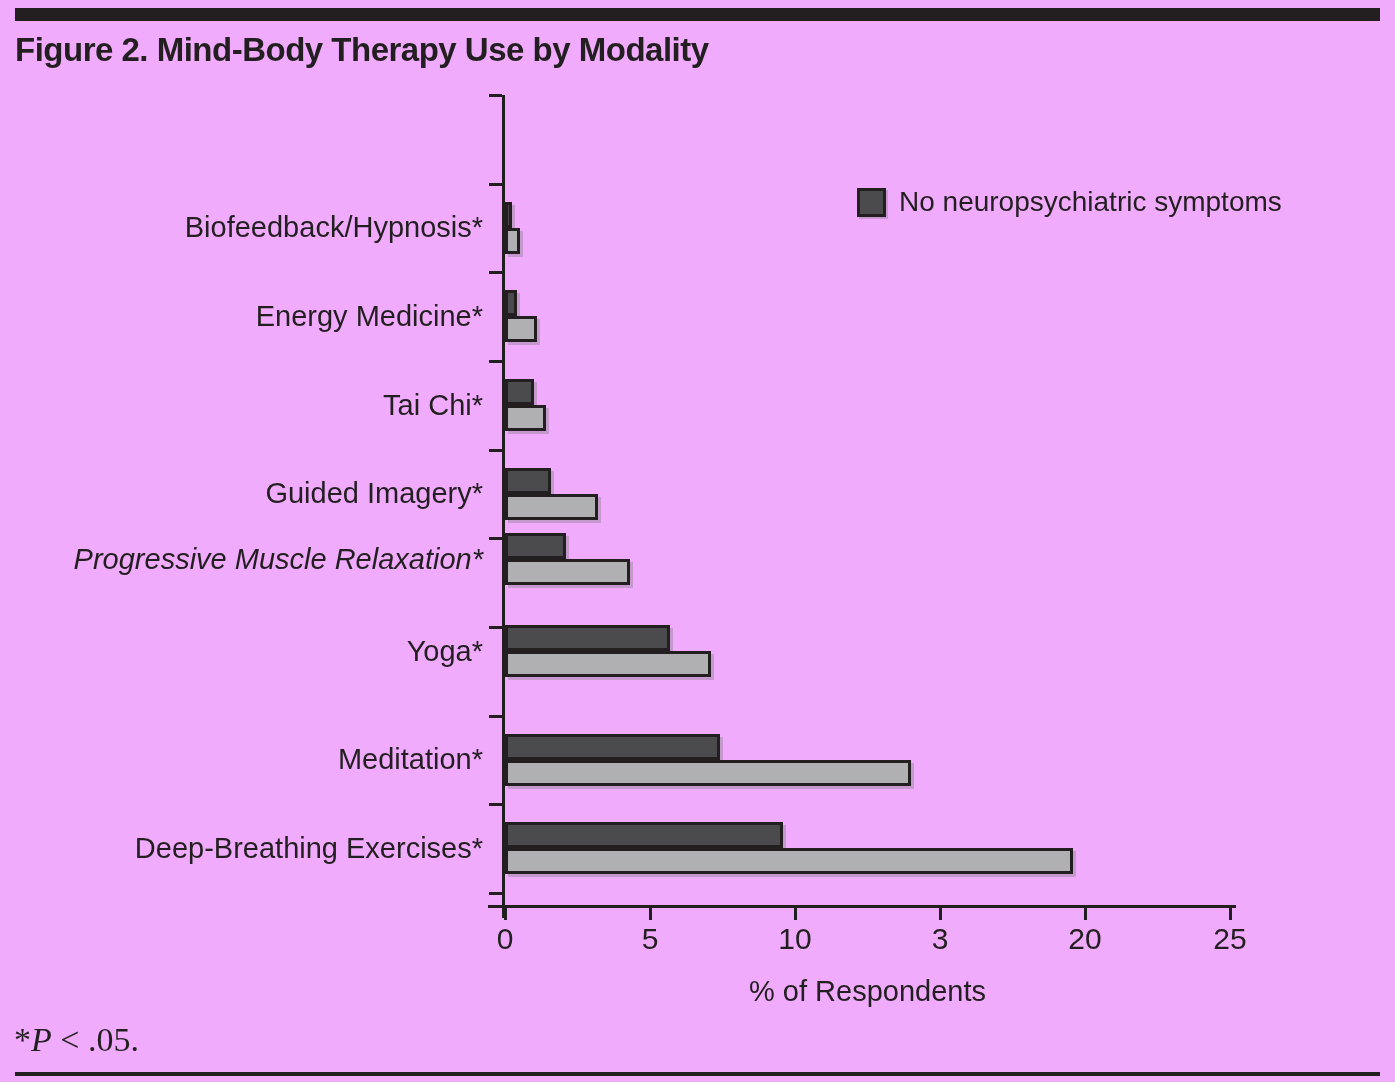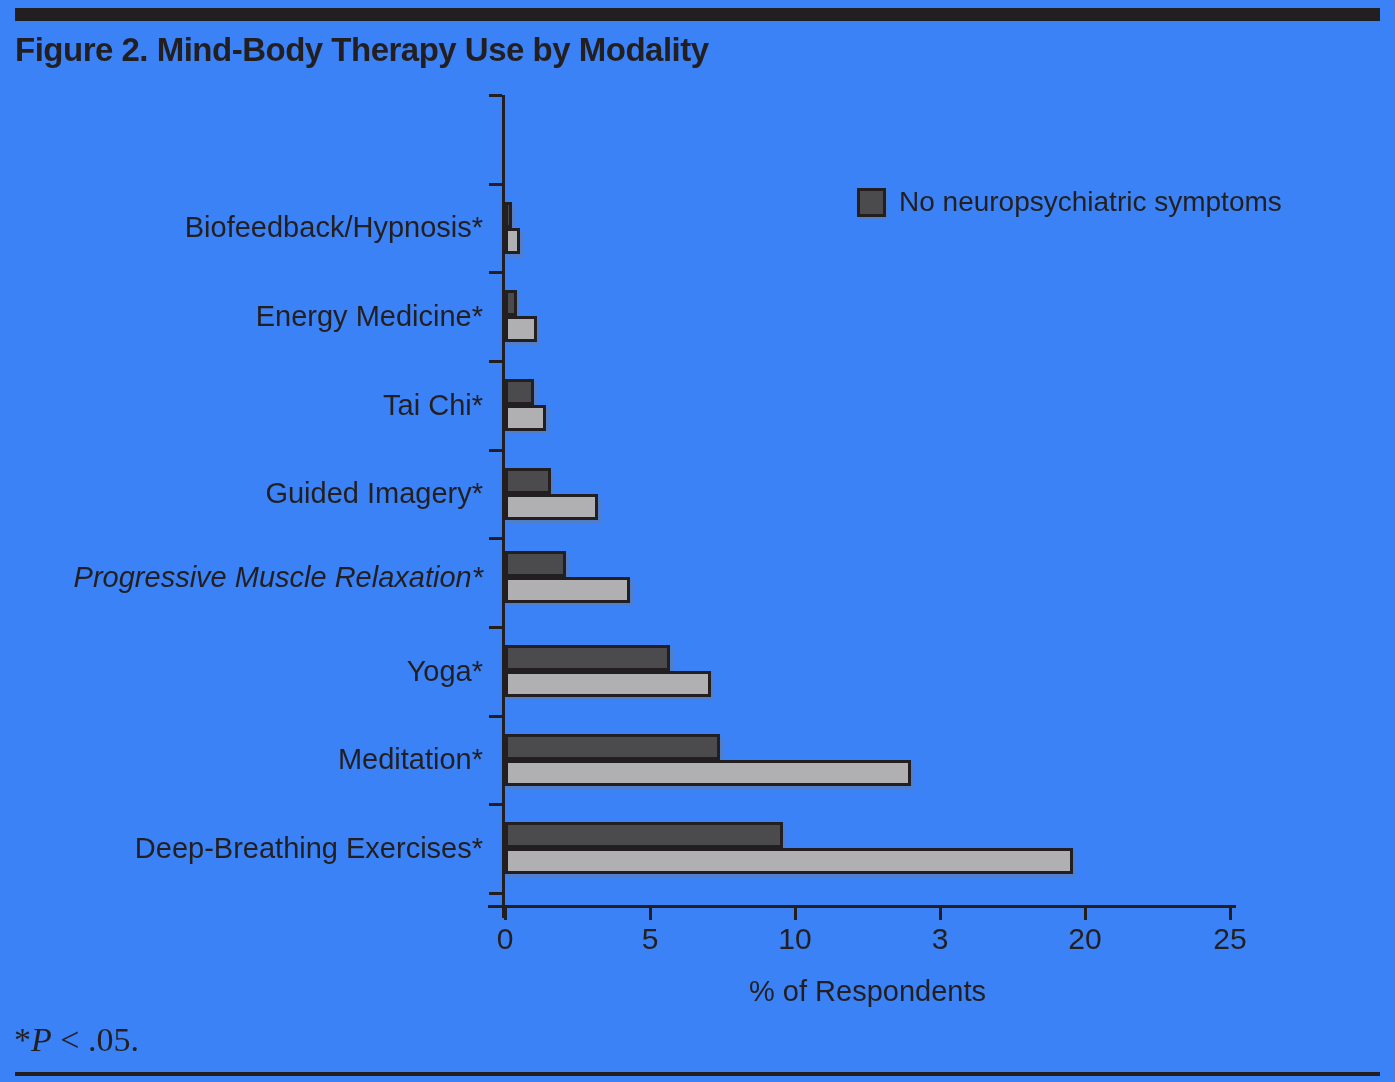--- a/index.html
+++ b/index.html
@@ -1,20 +1,20 @@
 <!DOCTYPE html>
 <html><head>
 <meta charset="utf-8">
 <style>
   html, body { margin: 0; padding: 0; background: #ffffff; }
   #figure {
     position: relative;
     width: 1395px;
     height: 1082px;
-    background: #3b82f6;
+    background: #f0abfc;
     font-family: "Liberation Sans", sans-serif;
     color: #231f20;
     overflow: hidden;
   }
   .top-rule {
     position: absolute;
     left: 15px; right: 15px; top: 8px; height: 13px;
     background: #231f20;
   }
   .title {
@@ -151,26 +151,26 @@
       <div class="row" style="top: 266px; height: 88.6667px;">
         <div class="cat-label">Tai Chi*</div>
         <div class="bar" title="Tai Chi* — No neuropsychiatric symptoms: 1%" style="width: 29px; background: rgb(75, 75, 77); top: 18px;"></div>
         <div class="bar" title="Tai Chi* — ≥1 neuropsychiatric symptom: 1.4%" style="width: 41px; background: rgb(176, 176, 178); top: 44px;"></div>
       </div>
       <div class="row" style="top: 354.667px; height: 88.6667px;">
         <div class="cat-label">Guided Imagery*</div>
         <div class="bar" title="Guided Imagery* — No neuropsychiatric symptoms: 1.6%" style="width: 46px; background: rgb(75, 75, 77); top: 18px;"></div>
         <div class="bar" title="Guided Imagery* — ≥1 neuropsychiatric symptom: 3.2%" style="width: 93px; background: rgb(176, 176, 178); top: 44px;"></div>
       </div>
-      <div class="row" style="top: 438px; height: 88.6667px; font-style: italic;">
+      <div class="row" style="top: 420px; height: 88.6667px; font-style: italic;">
         <div class="cat-label">Progressive Muscle Relaxation*</div>
         <div class="bar" title="Progressive Muscle Relaxation* — No neuropsychiatric symptoms: 2.1%" style="width: 61px; background: rgb(75, 75, 77); top: 18px;"></div>
         <div class="bar" title="Progressive Muscle Relaxation* — ≥1 neuropsychiatric symptom: 4.3%" style="width: 125px; background: rgb(176, 176, 178); top: 44px;"></div>
       </div>
-      <div class="row" style="top: 532px; height: 88.6667px;">
+      <div class="row" style="top: 512px; height: 88.6667px;">
         <div class="cat-label">Yoga*</div>
         <div class="bar" title="Yoga* — No neuropsychiatric symptoms: 5.7%" style="width: 165px; background: rgb(75, 75, 77); top: 18px;"></div>
         <div class="bar" title="Yoga* — ≥1 neuropsychiatric symptom: 7.1%" style="width: 206px; background: rgb(176, 176, 178); top: 44px;"></div>
       </div>
       <div class="row" style="top: 620.667px; height: 88.6667px;">
         <div class="cat-label">Meditation*</div>
         <div class="bar" title="Meditation* — No neuropsychiatric symptoms: 7.4%" style="width: 215px; background: rgb(75, 75, 77); top: 18px;"></div>
         <div class="bar" title="Meditation* — ≥1 neuropsychiatric symptom: 14%" style="width: 406px; background: rgb(176, 176, 178); top: 44px;"></div>
       </div>
       <div class="row" style="top: 709.333px; height: 88.6667px; text-align: center;">

